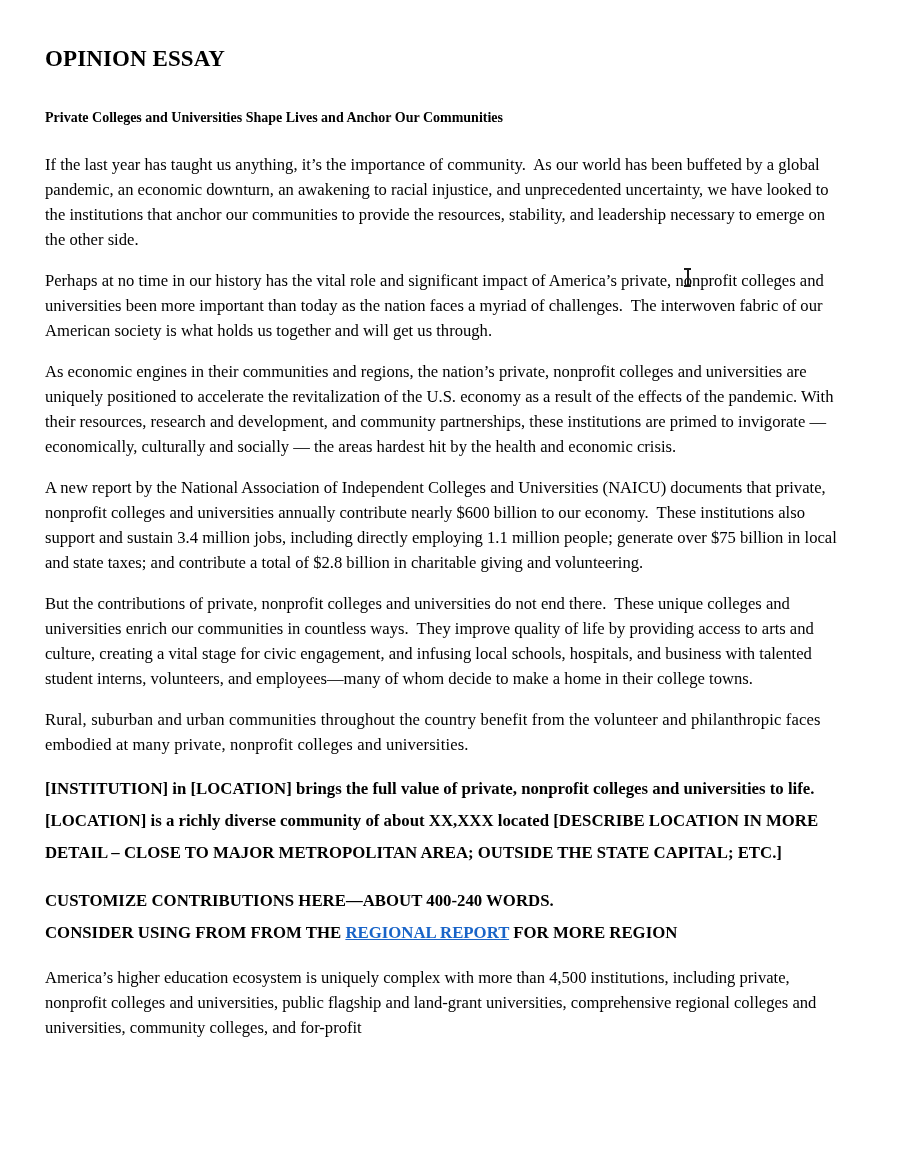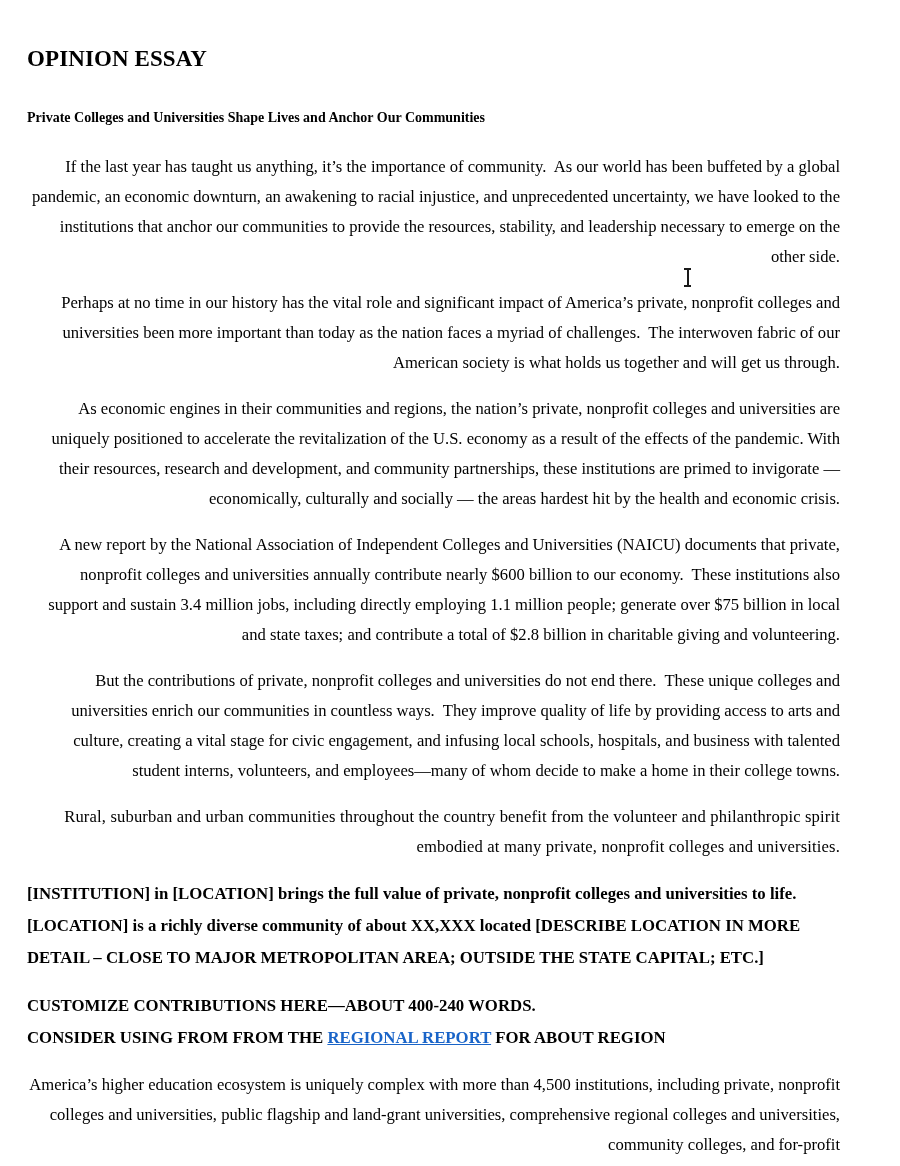--- a/index.html
+++ b/index.html
@@ -13,44 +13,44 @@
     font-family: "Liberation Serif", "DejaVu Serif", serif;
     color: #000000;
   }
 
   .page {
     position: relative;
     width: 900px;
     height: 1166px;
     background: #ffffff;
     box-sizing: border-box;
-    padding: 46px 60px 0 27px;
+    padding: 46px 60px 0 45px;
     overflow: hidden;
   }
 
   .doc-title {
     font-size: 23px;
     font-weight: bold;
     line-height: 1.12;
     letter-spacing: 0.1px;
     margin: 0 0 38px 0;
   }
 
   .doc-subtitle {
     font-size: 14px;
     font-weight: bold;
     line-height: 1.2;
     margin: 0 0 25px 0;
   }
 
   p.body-para {
     font-size: 16.6px;
-    line-height: 30px;
+    line-height: 25px;
     margin: 16px 0 16px 0;
-    text-align: right;
+    text-align: left;
     white-space: pre-wrap;
   }
 
   p.body-para.tight-track {
     letter-spacing: 0.15px;
   }
 
   p.bold-block {
     font-size: 16.8px;
     line-height: 32px;
@@ -109,27 +109,27 @@
   <p class="body-para">If the last year has taught us anything, it’s the importance of community.  As our world has been buffeted by a global pandemic, an economic downturn, an awakening to racial injustice, and unprecedented uncertainty, we have looked to the institutions that anchor our communities to provide the resources, stability, and leadership necessary to emerge on the other side.</p>
 
   <p class="body-para">Perhaps at no time in our history has the vital role and significant impact of America’s private, nonprofit colleges and universities been more important than today as the nation faces a myriad of challenges.  The interwoven fabric of our American society is what holds us together and will get us through.</p>
 
   <p class="body-para">As economic engines in their communities and regions, the nation’s private, nonprofit colleges and universities are uniquely positioned to accelerate the revitalization of the U.S. economy as a result of the effects of the pandemic. With their resources, research and development, and community partnerships, these institutions are primed to invigorate — economically, culturally and socially — the areas hardest hit by the health and economic crisis.</p>
 
   <p class="body-para">A new report by the National Association of Independent Colleges and Universities (NAICU) documents that private, nonprofit colleges and universities annually contribute nearly $600 billion to our economy.  These institutions also support and sustain 3.4 million jobs, including directly employing 1.1 million people; generate over $75 billion in local and state taxes; and contribute a total of $2.8 billion in charitable giving and volunteering.</p>
 
   <p class="body-para">But the contributions of private, nonprofit colleges and universities do not end there.  These unique colleges and universities enrich our communities in countless ways.  They improve quality of life by providing access to arts and culture, creating a vital stage for civic engagement, and infusing local schools, hospitals, and business with talented student interns, volunteers, and employees—many of whom decide to make a home in their college towns.</p>
 
-  <p class="body-para tight-track">Rural, suburban and urban communities throughout the country benefit from the volunteer and philanthropic spirit embodied at many private, nonprofit colleges and universities.</p>
+  <p class="body-para tight-track">Rural, suburban and urban communities throughout the country benefit from the volunteer and philanthropic faces embodied at many private, nonprofit colleges and universities.</p>
 
   <p class="bold-block">[INSTITUTION] in [LOCATION] brings the full value of private, nonprofit colleges and universities to life.   [LOCATION] is a richly diverse community of about XX,XXX located [DESCRIBE LOCATION IN MORE DETAIL – CLOSE TO MAJOR METROPOLITAN AREA; OUTSIDE THE STATE CAPITAL; ETC.]</p>
 
   <p class="bold-block caps-block">CUSTOMIZE CONTRIBUTIONS HERE—ABOUT 400-240 WORDS.</p>
 
-  <p class="bold-block"><span>CONSIDER USING FROM FROM THE </span><a href="#" class="link">REGIONAL REPORT</a><span> FOR ABOUT REGION</span></p>
+  <p class="bold-block"><span>CONSIDER USING FROM FROM THE </span><a href="#" class="link">REGIONAL REPORT</a><span> FOR MORE REGION</span></p>
 
   <p class="body-para">America’s higher education ecosystem is uniquely complex with more than 4,500 institutions, including private, nonprofit colleges and universities, public flagship and land-grant universities, comprehensive regional colleges and universities, community colleges, and for-profit</p>
 
   <div class="ibeam-cursor">
     <div class="serif-top"></div>
     <div class="stem"></div>
     <div class="serif-bot"></div>
   </div>
 
 </div>

